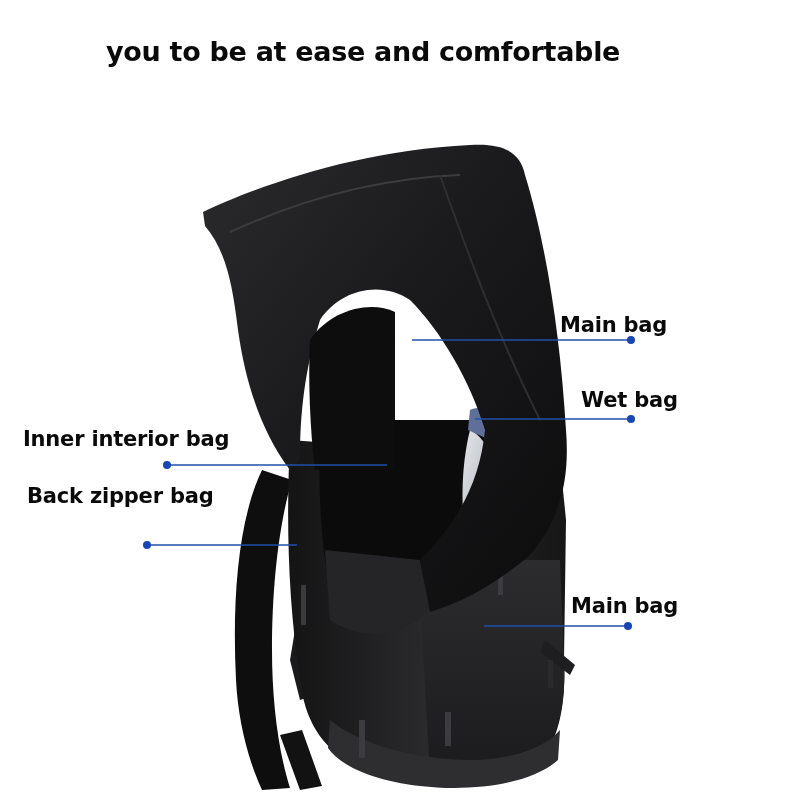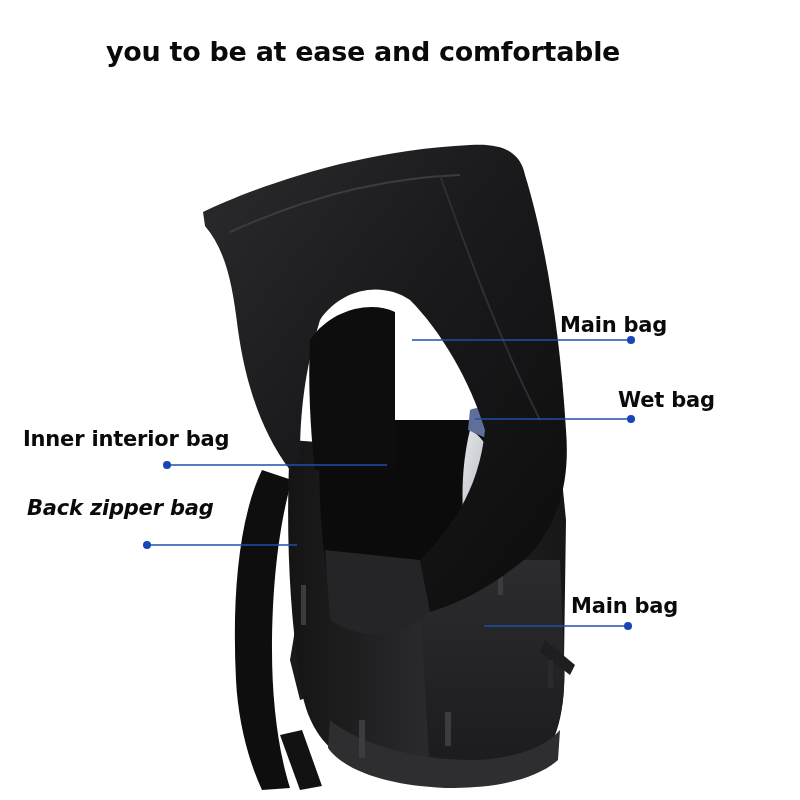--- a/index.html
+++ b/index.html
@@ -94,16 +94,16 @@
       <circle cx="147" cy="545" r="4" fill="#1746b8"></circle>
     </g>
     <g>
       <line x1="484" y1="626" x2="628" y2="626" stroke="#1f4fa8" stroke-width="1.6"></line>
       <circle cx="628" cy="626" r="4" fill="#1746b8"></circle>
     </g>
   </g>
 </svg>
 
 <div class="label" style="left:560px; top:313px;">Main bag</div>
-<div class="label" style="left:581px; top:388px;margin-left:37px;">Wet bag</div>
+<div class="label" style="left:581px; top:388px;">Wet bag</div>
 <div class="label" style="left:23px; top:427px;">Inner interior bag</div>
-<div class="label" style="left:27px; top:496px;font-style:italic;">Back zipper bag</div>
+<div class="label" style="left:27px; top:484px;">Back zipper bag</div>
 <div class="label" style="left:571px; top:594px;">Main bag</div>
 
 </body></html>

